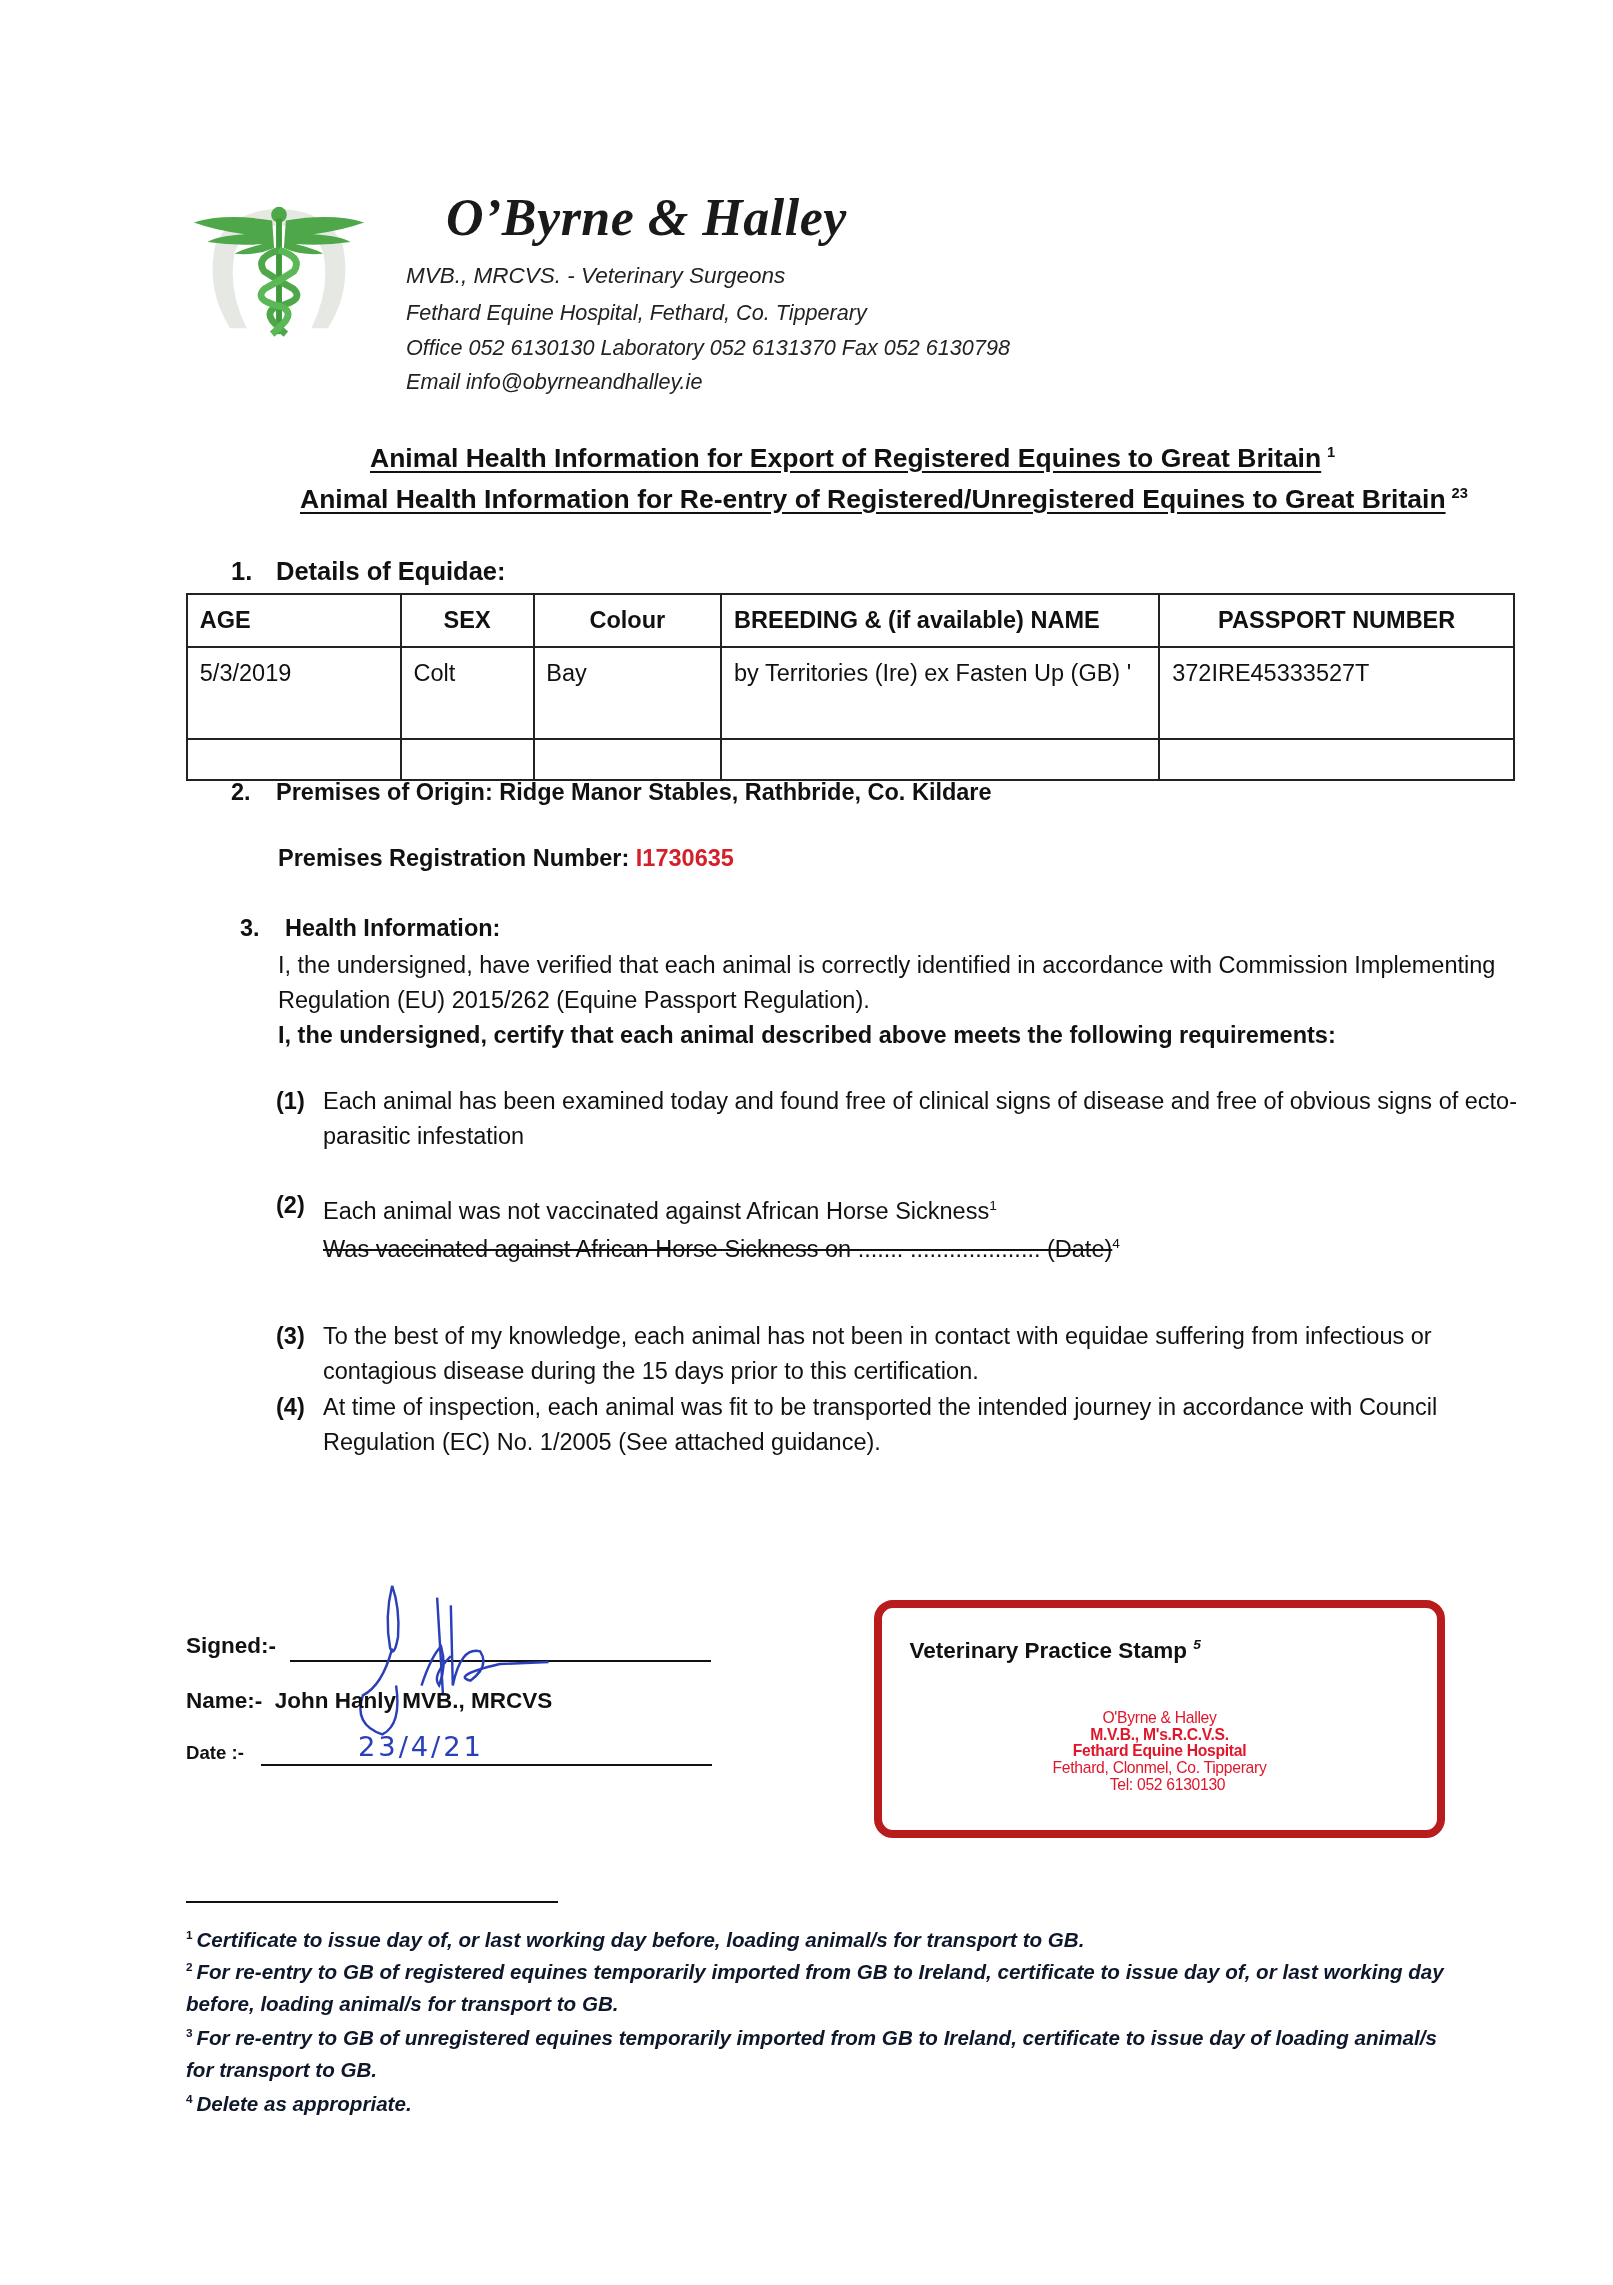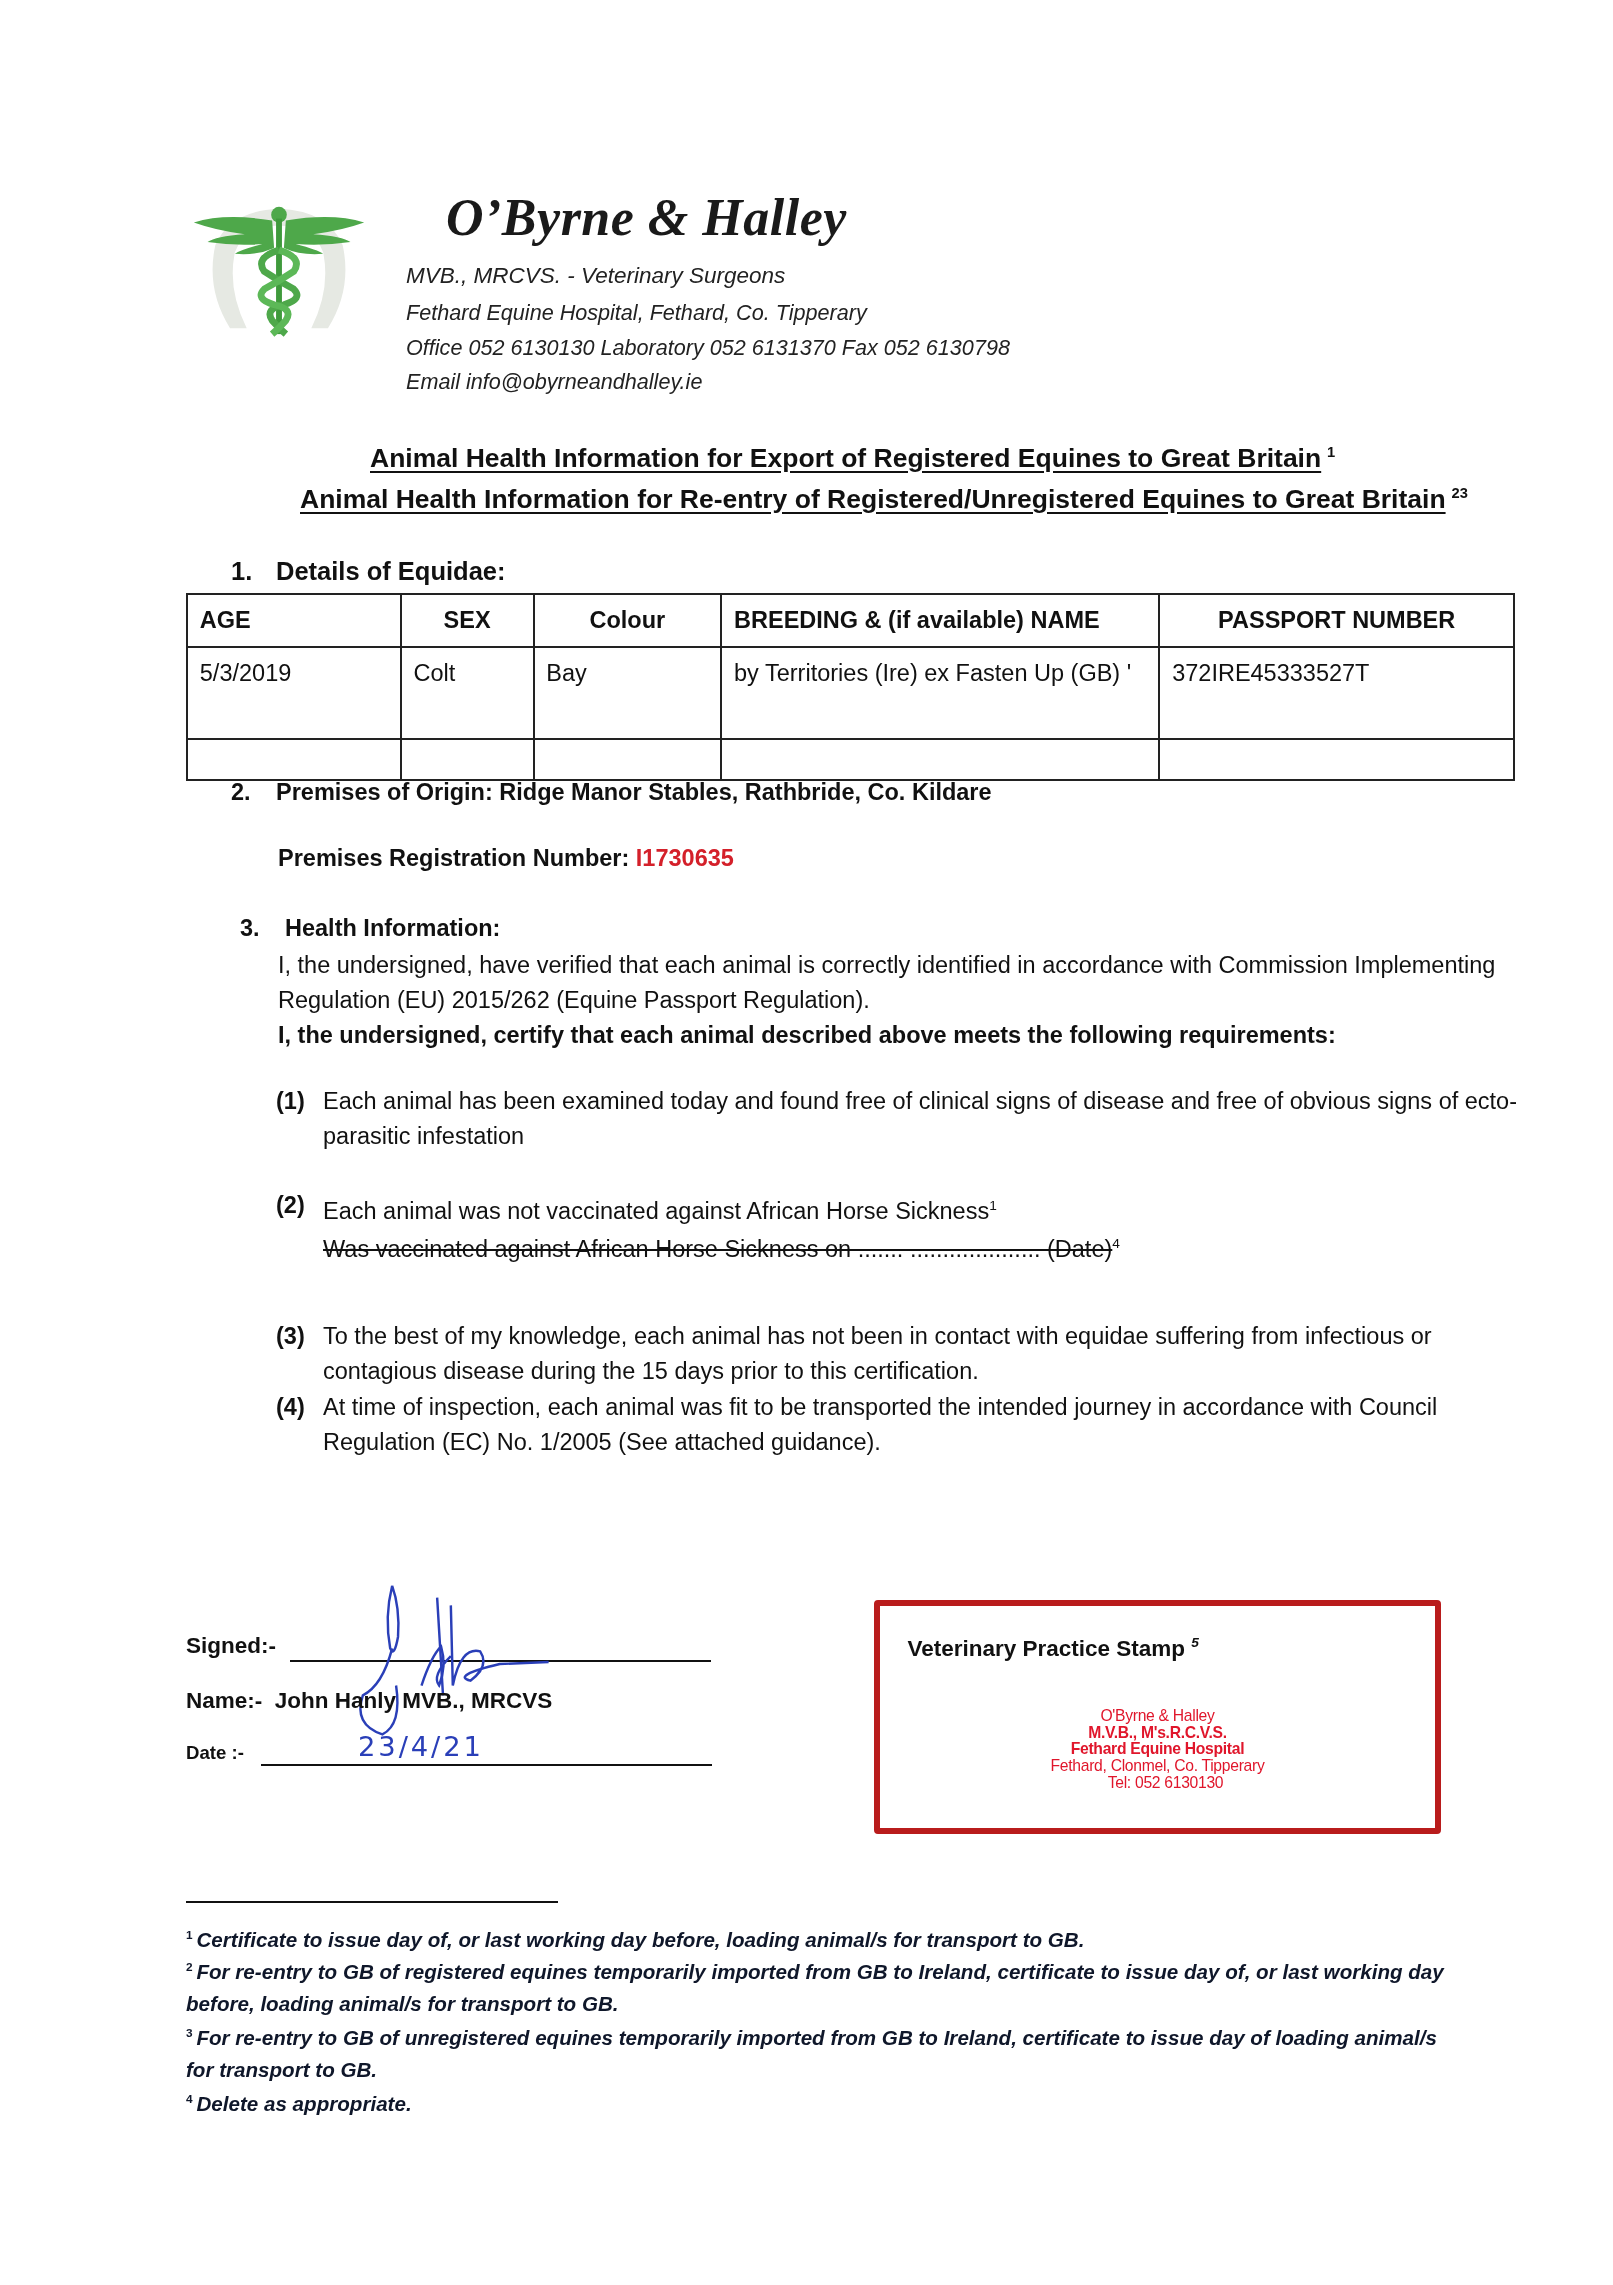--- a/index.html
+++ b/index.html
@@ -21,21 +21,21 @@
   table.equidae tr.r2 td { height: 19.6px; }
   .body-text { font-size: 23.5px; line-height: 35px; color: #111; }
   .red { color: #d4202a; }
   .item { position: absolute; left: 276px; width: 1264px; font-size: 23.5px; line-height: 35px; }
   .item .lbl { position: absolute; left: 0; top: 0; }
   .item .txt { margin-left: 47px; display: block; }
   .strike { text-decoration: line-through; }
   .or { text-decoration: underline; font-weight: bold; }
   .sig-label { font-size: 22.5px; font-weight: bold; }
   .line { position: absolute; height: 2px; background: #111; }
-  .stamp-box { position: absolute; left: 874px; top: 1600px; width: 555px; height: 222px; border: 6px solid #b91c1c; border-radius: 4px; }
+  .stamp-box { position: absolute; left: 874px; top: 1600px; width: 555px; height: 222px; border: 8px solid #b91c1c; border-radius: 19px; }
   .stamp-title { position: absolute; left: 27.4px; top: 29px; font-size: 22.5px; font-weight: bold; }
   .stamp-title sup { font-size: 13.7px; font-style: italic; }
   .stamp { position: absolute; left: 0; right: 0; top: 102px; text-align: center; color: #e0162b; font-family: "Liberation Sans", sans-serif; font-size: 15.7px; line-height: 16.7px; font-weight: bold; }
   .stamp div { letter-spacing: -0.3px; }
   .fn-line { left: 186px; top: 1901px; width: 372px; height: 2px; background: #111; }
   .fn { position: absolute; left: 186px; width: 1264px; font-size: 20.6px; line-height: 32px; font-style: italic; font-weight: bold; color: #0f172a; }
   .fn sup { font-size: 11.8px; font-style: normal; margin-right: 3.9px; }
   .hand { color: #2a3fb8; font-family: "DejaVu Sans", sans-serif; }
 </style>
 </head>

